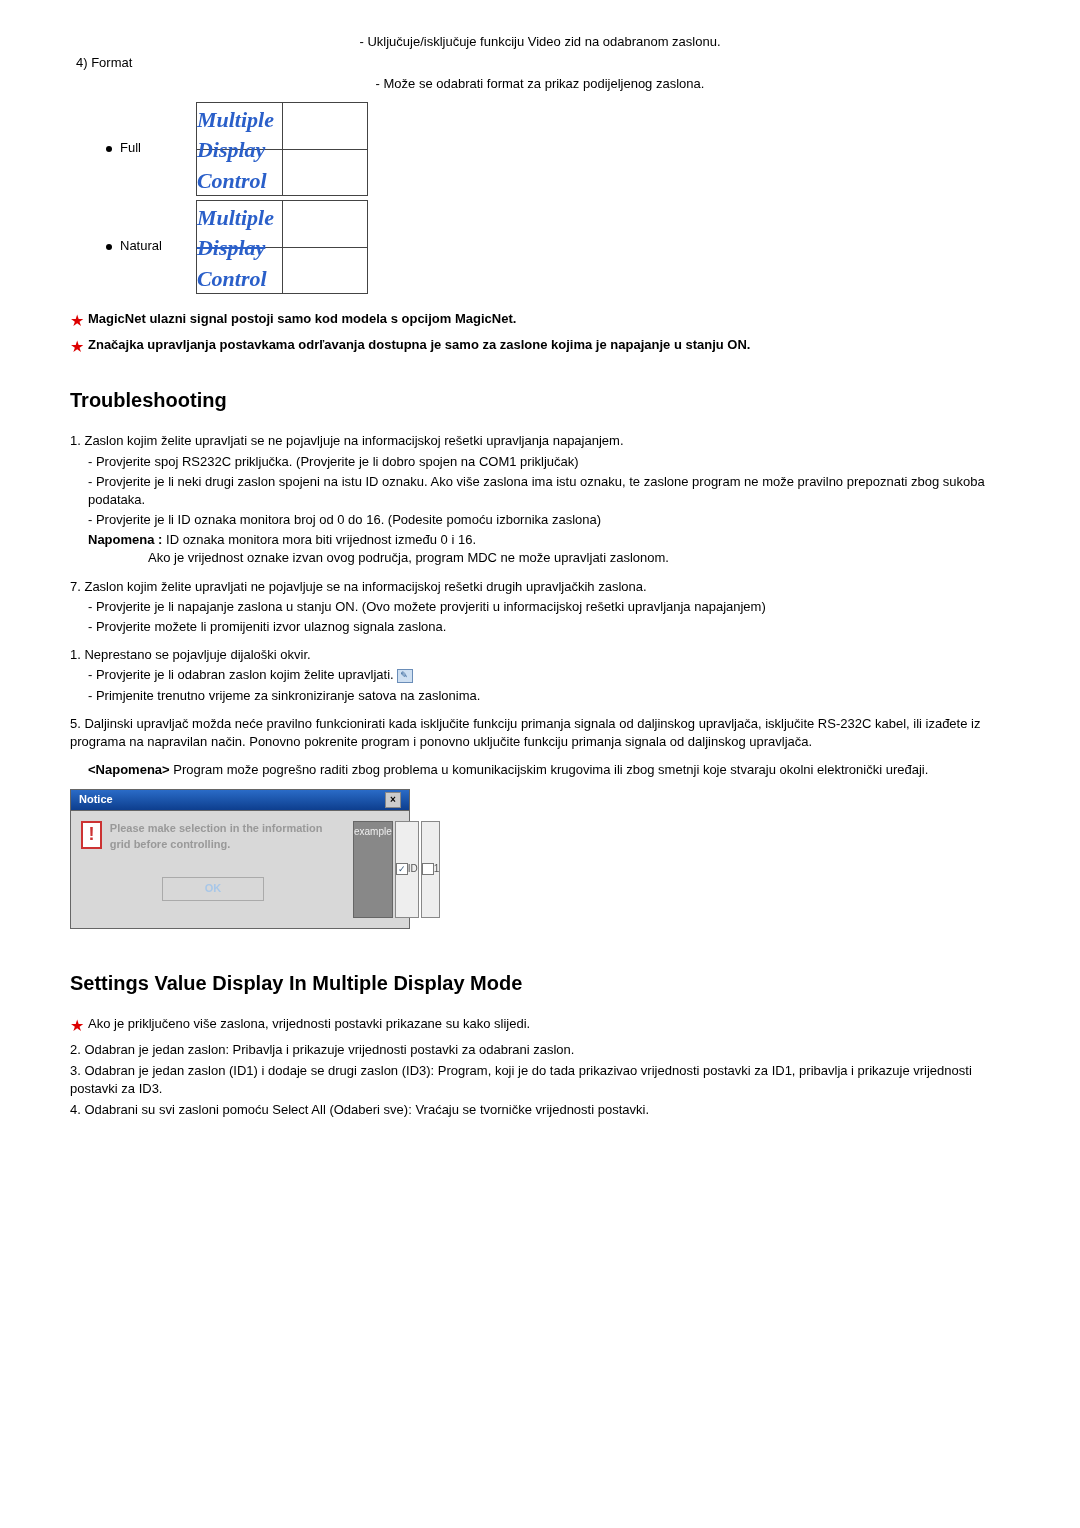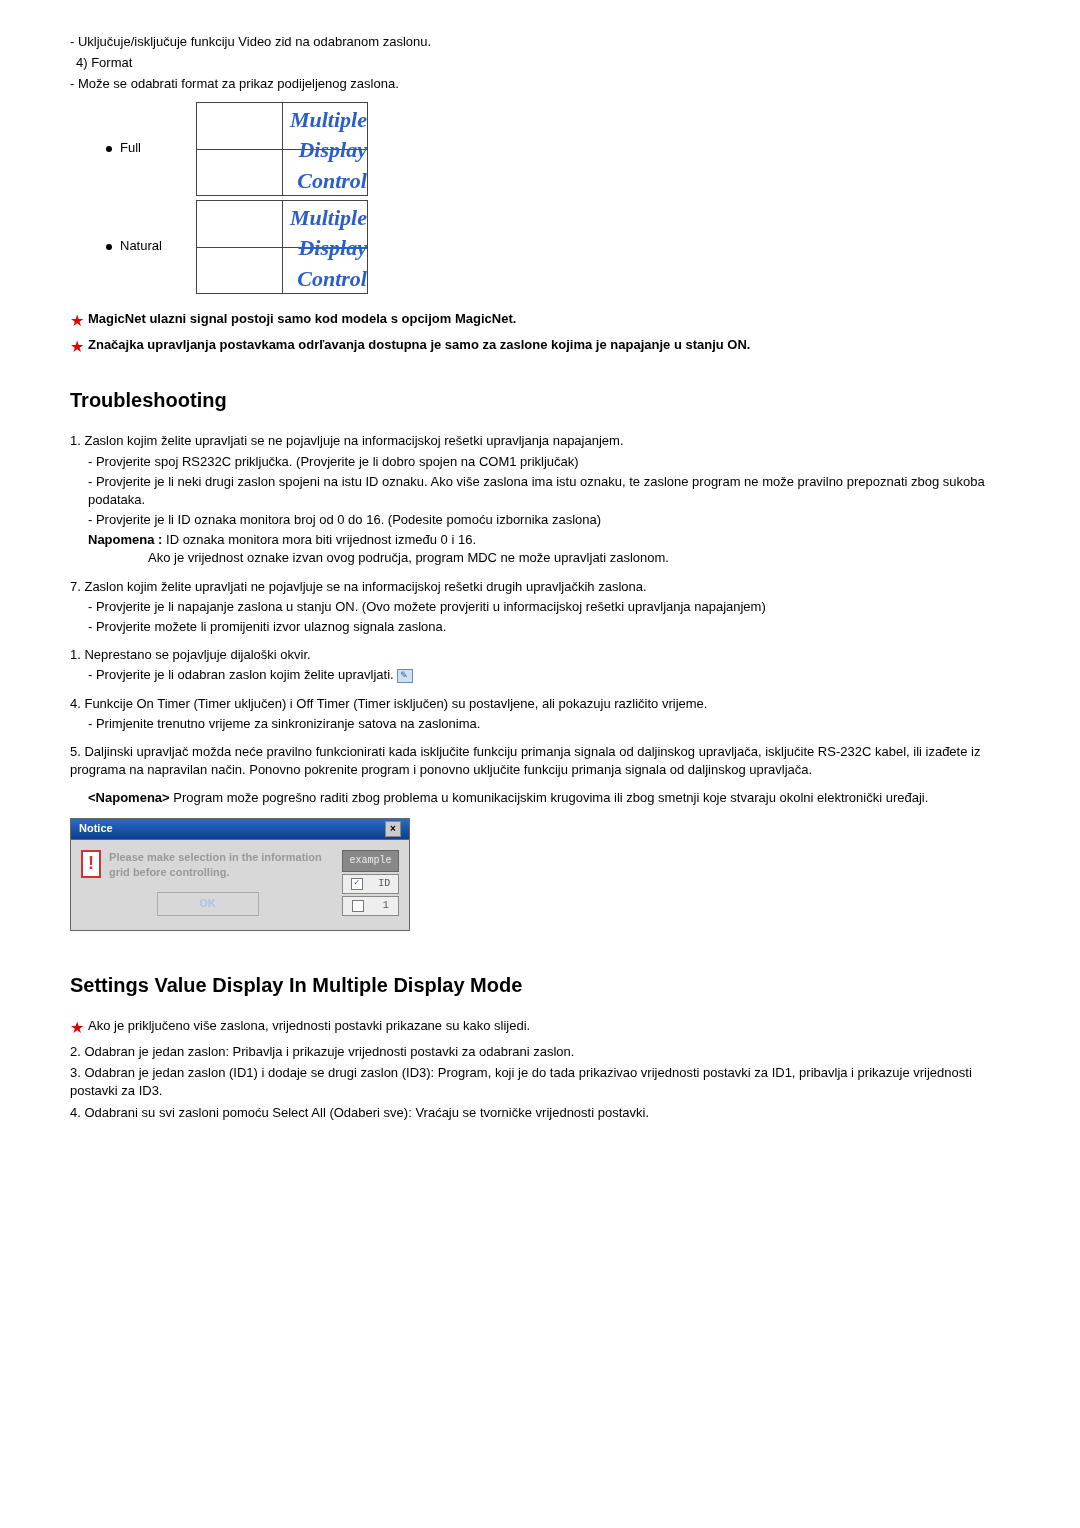--- a/index.html
+++ b/index.html
@@ -12,21 +12,21 @@
     line-height: 1.4;
   }
   .content {
     max-width: 940px;
   }
   h2.section {
     font-size: 20px;
     font-weight: bold;
     margin: 28px 0 18px 0;
   }
-  .indent2 { margin-left: 38px; }
+  .indent2 { margin-left: 38px; text-align: center; }
   .star {
     color: #d00;
     font-size: 16px;
     display: inline-block;
     width: 18px;
     vertical-align: top;
   }
   .star-row {
     display: flex;
     align-items: flex-start;
@@ -52,21 +52,21 @@
     width: 170px;
     height: 92px;
     position: relative;
     background: #fff;
     margin-left: 22px;
   }
   .img-box .txtline {
     font-family: 'Times New Roman', serif;
     font-style: italic;
     font-weight: bold;
-    text-align: right;
+    text-align: left;
     font-size: 22px;
     color: #2a5fc9;
     position: relative;
     z-index: 2;
   }
   .img-box .hline {
     position: absolute;
     left: 0; right: 0;
     height: 1px;
     background: #444;
@@ -143,34 +143,33 @@
     border: 2px solid #c33;
     color: #c33;
     font-weight: bold;
     font-size: 18px;
     text-align: center;
     line-height: 22px;
     background: #fff;
   }
   .notice-ok {
     width: 100px;
-    margin: 4px auto;
+    margin: 17px auto;
     text-align: center;
     padding: 3px 0;
     color: #a8c7e8;
     font-weight: bold;
     border: 1px solid #aaa;
     background: #d8d8d8;
   }
   .notice-right {
-    width: 57px;
-    display: flex;
-    flex-direction: column;
+    width: 46px;
+    display: flex;
+    flex-direction: row;
     gap: 2px;
-    font-family: Liberation Mono, monospace;
   }
   .side-btn {
     background: #888;
     color: #eee;
     text-align: center;
     font-size: 10px;
     padding: 3px 0;
     border: 1px solid #666;
   }
   .side-cell {
@@ -273,21 +272,20 @@
   <div class="ol-item">7. Zaslon kojim želite upravljati ne pojavljuje se na informacijskoj rešetki drugih upravljačkih zaslona.</div>
   <div class="sub-dash">- Provjerite je li napajanje zaslona u stanju ON. (Ovo možete provjeriti u informacijskoj rešetki upravljanja napajanjem)</div>
   <div class="sub-dash">- Provjerite možete li promijeniti izvor ulaznog signala zaslona.</div>
 
   <div class="ol-item">1. Neprestano se pojavljuje dijaloški okvir.</div>
   <div class="sub-dash">
     <span>- Provjerite je li odabran zaslon kojim želite upravljati.</span>
     <span class="tiny-icon"></span>
   </div>
 
-  <div class="ol-item">4. Funkcije On Timer (Timer uključen) i Off Timer (Timer isključen) su postavljene, ali pokazuju različito vrijeme.</div>
   <div class="sub-dash">- Primjenite trenutno vrijeme za sinkroniziranje satova na zaslonima.</div>
 
   <div class="ol-item">5. Daljinski upravljač možda neće pravilno funkcionirati kada isključite funkciju primanja signala od daljinskog upravljača, isključite RS-232C kabel, ili izađete iz programa na napravilan način. Ponovno pokrenite program i ponovno uključite funkciju primanja signala od daljinskog upravljača.</div>
   <div class="sub-dash" style="margin-top:10px">
     <span class="bold">&lt;Napomena&gt; </span><span>Program može pogrešno raditi zbog problema u komunikacijskim krugovima ili zbog smetnji koje stvaraju okolni elektronički uređaji.</span>
   </div>
 
   <div class="notice-box">
     <div class="notice-title">
       <span>Notice</span>

